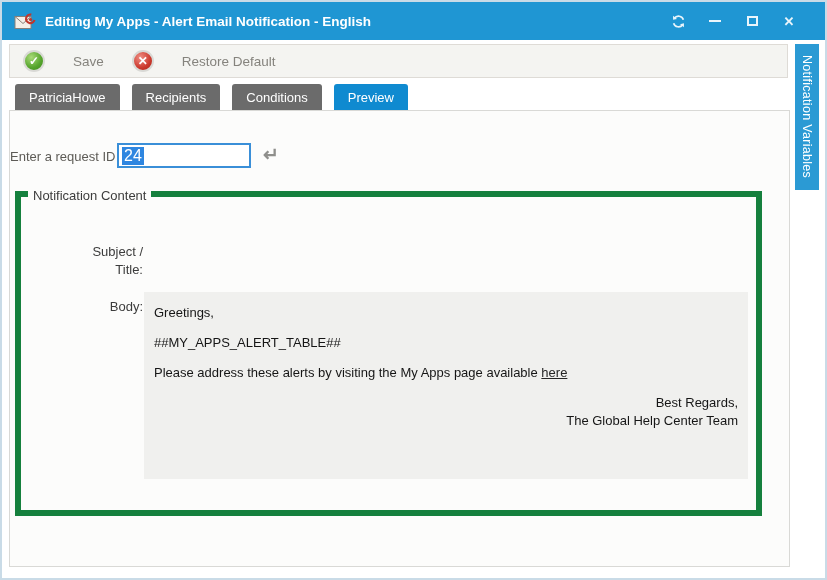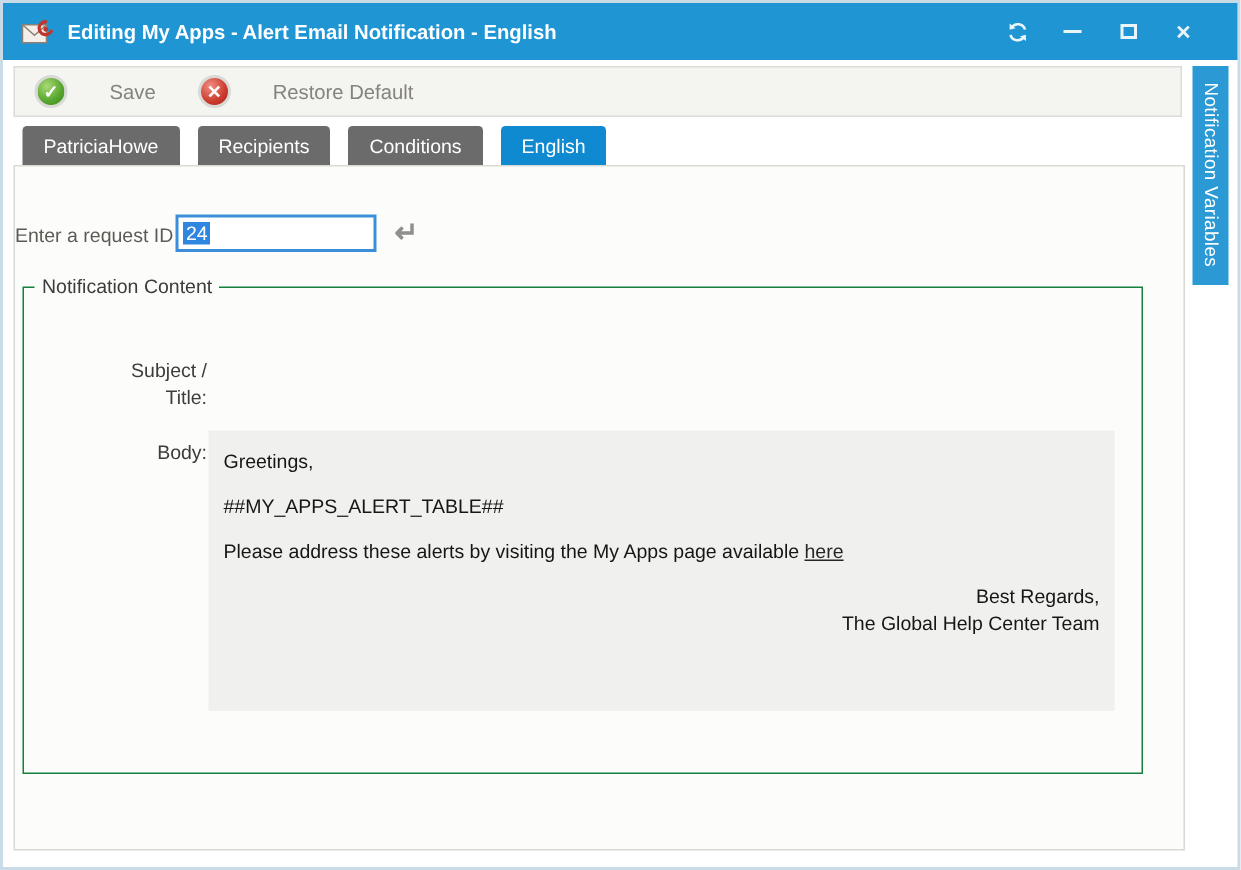--- a/index.html
+++ b/index.html
@@ -73,32 +73,32 @@
   }
 
   .request-label {
     position:absolute; left:8px; top:147px;
     font-size:13px; color:#5d5b56; white-space:nowrap;
   }
   .request-input {
     position:absolute; left:115px; top:141px; width:134px; height:25px;
     background:#ffffff; border:2px solid #3a8fd8;
     display:flex; align-items:center; padding-left:3px;
-    font-size:13px; color:#111;
+    font-size:16px; color:#111;
   }
   .request-input .sel { background:#2e86e0; color:#ffffff; padding:0 2px; }
   .return-icon {
     position:absolute; left:261px; top:141px;
     font-size:19px; color:#8f8f8c; font-weight:bold;
   }
 
   
   .groupbox {
     position:absolute; left:13px; top:189px; width:747px; height:325px;
-    border:1px solid #15803d; background:#fcfcfb;
+    border:6px solid #15803d; background:#fcfcfb;
   }
   .groupbox-legend {
     position:absolute; top:-9px; left:7px;
     background:#fcfcfb; padding:0 5px;
     font-size:13px; color:#3c3c3c; white-space:nowrap;
   }
   .field-label {
     position:absolute; left:30px; width:92px; text-align:right;
     font-size:13px; color:#3c3c3c; line-height:18px;
   }
@@ -177,21 +177,21 @@
     <div class="tab">
       <span>PatriciaHowe</span>
     </div>
     <div class="tab">
       <span>Recipients</span>
     </div>
     <div class="tab">
       <span>Conditions</span>
     </div>
     <div class="tab active">
-      <span>English</span>
+      <span>Preview</span>
     </div>
   </div>
 
   <div class="panel"></div>
 
   <div class="request-label">Enter a request ID t</div>
   <div class="request-input">
     <span class="sel">24</span>
   </div>
   <div class="return-icon">↵</div>

